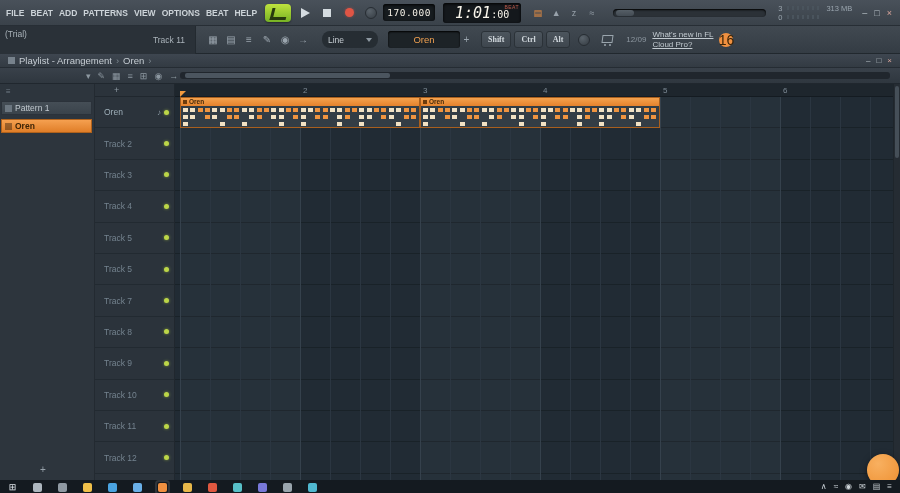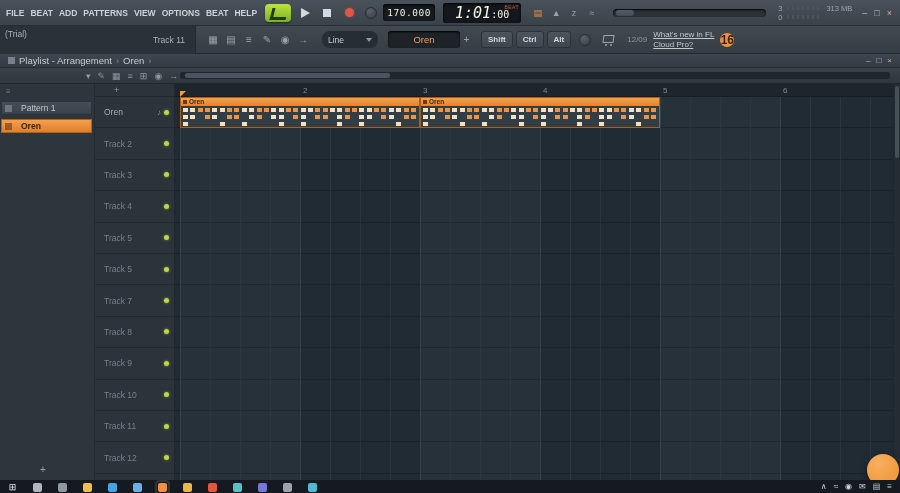--- a/index.html
+++ b/index.html
@@ -60,29 +60,29 @@
     display:flex;align-items:center;justify-content:space-between;padding:0 6px;gap:6px;}
   .line-label{font-size:8.5px;color:#c7ced3;}
   .caret-down{width:0;height:0;border-left:3px solid transparent;border-right:3px solid transparent;border-top:4px solid #8d98a1;}
   .name-field{margin-left:10px;flex:none;width:72px;height:17px;border-radius:3px;background:#1d2327;
     box-shadow:inset 0 1px 2px #000;display:flex;align-items:center;justify-content:center;
     font-size:9.5px;color:#f0a050;}
   .plus-btn{flex:none;width:13px;height:17px;display:flex;align-items:center;justify-content:center;
     font-size:10px;color:#9ba5ae;}
   .modkeys{display:flex;align-items:center;gap:3px;margin-left:8px;flex:none;}
   .modkey{height:17px;padding:0 6px;border-radius:3px;background:linear-gradient(#4c555d,#3e464e);
-    border:1px solid #2b3238;display:flex;align-items:center;font-size:8px;font-weight:bold;color:#d2d9de;}
+    border:1px solid #2b3238;display:flex;align-items:center;font-size:8px;font-weight:bold;color:#d2d9de;font-family:Liberation Serif, serif;}
   .cart{position:relative;width:14px;height:12px;margin-left:10px;flex:none;}
   .cart:before{content:"";position:absolute;left:2px;top:1px;width:9px;height:6px;border:1px solid #9aa5ad;transform:skewX(-8deg);}
   .cart:after{content:"";position:absolute;left:4px;bottom:0;width:2px;height:2px;border-radius:50%;background:#9aa5ad;box-shadow:5px 0 0 #9aa5ad;}
   .notif{display:flex;align-items:center;margin-left:12px;gap:6px;flex:none;}
   .notif-date{font-size:8px;color:#8d97a0;}
   .notif-text{font-size:8px;color:#c2cad0;line-height:10px;text-decoration:underline;}
   .notif-badge{width:14px;height:14px;border-radius:50%;background:#f09040;color:#3a2408;
-    font-size:12px;font-weight:bold;display:flex;align-items:center;justify-content:center;}
+    font-size:14px;font-weight:normal;display:flex;align-items:center;justify-content:center;}
 
   
   .playlist{position:absolute;left:0;top:54px;width:900px;height:426px;background:#2a323a;}
   .pl-titlebar{position:absolute;left:0;top:0;right:0;height:14px;
     background:linear-gradient(#3e4650,#333b43);border-bottom:1px solid #252c33;
     display:flex;align-items:center;padding:0 8px;gap:4px;}
   .pl-title-icon{width:7px;height:7px;background:#77828c;flex:none;}
   .pl-title{font-size:9.5px;color:#c6cdd3;}
   .pl-crumb-sep{font-size:9.5px;color:#7f8a92;}
   .pl-crumb{font-size:9.5px;color:#c6cdd3;}
@@ -92,21 +92,21 @@
     background:linear-gradient(#39414a,#2f373f);border-bottom:1px solid #20272e;}
   .pl-tools{position:absolute;left:86px;top:0;height:16px;display:flex;align-items:center;gap:7px;}
   .pl-tool{font-size:9px;color:#8d98a1;line-height:16px;}
   .hscroll{position:absolute;left:180px;right:10px;top:4px;height:7px;border-radius:3px;background:#20262d;}
   .hscroll-thumb{position:absolute;left:5px;top:1px;width:205px;height:5px;border-radius:2px;background:#4b555f;}
 
   
   .sidebar{position:absolute;left:0;top:30px;bottom:0;width:95px;background:#2d353d;border-right:1px solid #232a31;}
   .sidebar-head{height:15px;display:flex;align-items:center;padding-left:6px;font-size:8px;color:#717d87;}
   .pattern-item{position:absolute;left:1px;right:2px;height:14px;display:flex;align-items:center;
-    font-size:8.5px;color:#c3cbd1;background:linear-gradient(#454e56,#3a434b);border:1px solid #2b323a;gap:6px;}
+    font-size:8.5px;color:#c3cbd1;background:linear-gradient(#454e56,#3a434b);border:1px solid #2b323a;}
   .pattern-item.selected{background:linear-gradient(#f5a050,#e07e28);color:#3c2306;font-weight:bold;border-color:#b0621c;}
   .pat-ico{width:7px;height:7px;margin:0 3px;background:#6b7680;flex:none;}
   .pattern-item.selected .pat-ico{background:rgba(0,0,0,.35);}
   .add-pattern{position:absolute;left:40px;bottom:5px;font-size:10px;color:#98a2ab;}
 
   
   .names{position:absolute;left:95px;top:30px;bottom:0;width:80px;background:#2b333b;border-right:1px solid #20272e;overflow:hidden;}
   .names-head{height:13px;font-size:9px;color:#8d98a1;padding-left:19px;line-height:13px;border-bottom:1px solid #20272e;}
   .name-row{position:absolute;left:0;width:80px;height:31.4px;border-bottom:1px solid #222a31;display:flex;align-items:center;}
   .name-text{font-size:8.5px;color:#74838f;padding-left:9px;flex:1;white-space:nowrap;overflow:hidden;}

